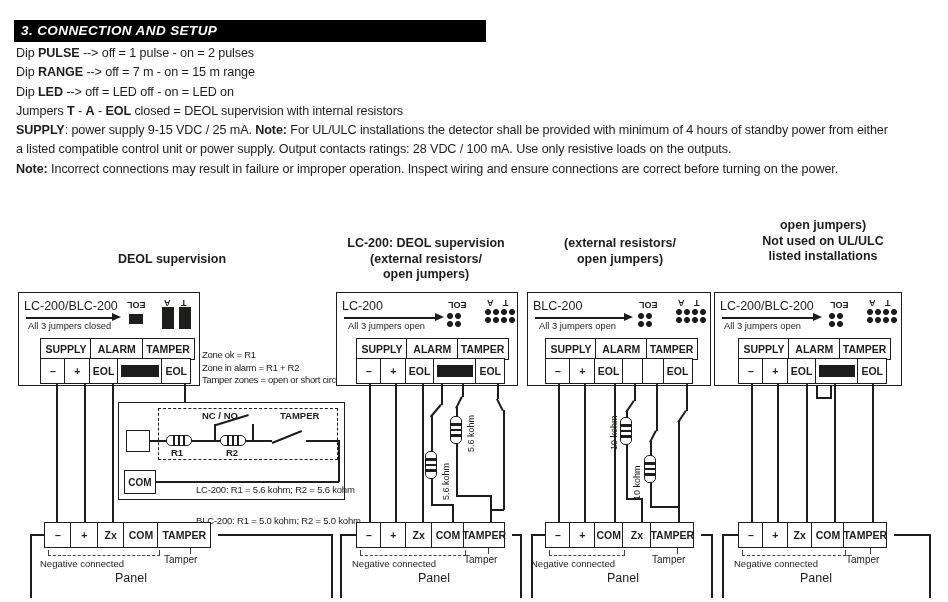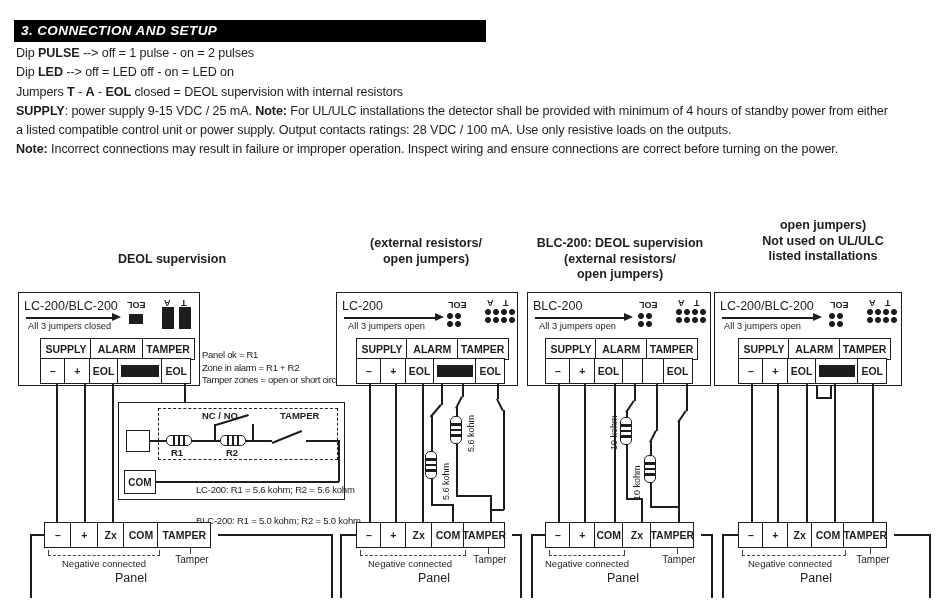--- a/index.html
+++ b/index.html
@@ -27,31 +27,32 @@
 .slb{position:absolute;font-size:9.5px;font-weight:bold;white-space:nowrap}
 .zn{position:absolute;font-size:9.5px;line-height:12.5px;white-space:nowrap;letter-spacing:-.3px}
 .vtext{position:absolute;font-size:9px;white-space:nowrap;transform:rotate(-90deg);transform-origin:0 0}
 .res{position:absolute;width:12px;border:1.6px solid #1d1d1b;border-radius:5px;background:linear-gradient(to bottom,#fff 0 24%,#1d1d1b 24% 34%,#fff 34% 45%,#1d1d1b 45% 55%,#fff 55% 66%,#1d1d1b 66% 76%,#fff 76%)}
 .resh{position:absolute;height:11px;border:1.6px solid #1d1d1b;border-radius:5px;background:linear-gradient(to right,#fff 0 24%,#1d1d1b 24% 34%,#fff 34% 45%,#1d1d1b 45% 55%,#fff 55% 66%,#1d1d1b 66% 76%,#fff 76%)}
 .dbox{position:absolute;border:1.3px dashed #1d1d1b}
 .sbox{position:absolute;border:1.7px solid #1d1d1b;background:#fff;display:flex;align-items:center;justify-content:center;font-weight:bold;font-size:10px}
 .dashu{position:absolute;border-left:1.2px dashed #444;border-right:1.2px dashed #444;border-bottom:1.2px dashed #444;height:6px}
 .dashv{position:absolute;width:0;border-left:1.2px dashed #444;height:6px}
 .panel{position:absolute;font-size:12.5px;text-align:center}
-.ctr{text-align:center}
+.ctr{}
 </style>
 </head>
 <body>
 
 <div id="page">
 
   <div id="hdr">3. CONNECTION AND SETUP</div>
 
   <div id="intro">
     <div><span>Dip </span><b>PULSE</b><span> --&gt; off = 1 pulse - on = 2 pulses</span></div>
+    <div><span>Dip </span><b>RANGE</b><span> --&gt; off = 7 m - on = 15 m range</span></div>
     <div><span>Dip </span><b>LED</b><span> --&gt; off = LED off - on = LED on</span></div>
     <div><span>Jumpers </span><b>T</b><span> - </span><b>A</b><span> - </span><b>EOL</b><span> closed = DEOL supervision with internal resistors</span></div>
     <div><b>SUPPLY</b><span>: power supply 9-15 VDC / 25 mA. </span><b>Note:</b><span> For UL/ULC installations the detector shall be provided with minimum of 4 hours of standby power from either</span></div>
     <div><span>a listed compatible control unit or power supply. Output contacts ratings: 28 VDC / 100 mA. Use only resistive loads on the outputs.</span></div>
     <div><b>Note:</b><span> Incorrect connections may result in failure or improper operation. Inspect wiring and ensure connections are correct before turning on the power.</span></div>
   </div>
 
   <div class="dt" style="left:58px;top:252px;width:228px">
     <div>DEOL supervision</div>
   </div>
@@ -76,21 +77,21 @@
       <div class="tc" style="width:26px">–</div>
       <div class="tc" style="width:26px">+</div>
       <div class="tc" style="width:30px">EOL</div>
       <div class="tc" style="width:46px">
           <i class="bar"></i>
         </div>
       <div class="tc" style="width:30px">EOL</div>
     </div>
   </div>
   <div class="zn" style="left:202px;top:349px">
-    <div>Panel ok = R1</div>
+    <div>Zone ok = R1</div>
     <div>Zone in alarm = R1 + R2</div>
     <div>Tamper zones = open or short circuit</div>
   </div>
   <i class="w" style="left:56px;top:384px;width:1.7px;height:138px"></i>
   <i class="w" style="left:84px;top:384px;width:1.7px;height:138px"></i>
   <i class="w" style="left:112px;top:384px;width:1.7px;height:138px"></i>
   <i class="w" style="left:184px;top:384px;width:1.7px;height:19px"></i>
 
   <div class="dev" style="left:118px;top:402px;width:227px;height:98px"></div>
   <div class="dbox" style="left:158px;top:408px;width:180px;height:52px"></div>
@@ -127,20 +128,21 @@
   <i class="w" style="left:30px;top:534px;width:1.7px;height:64px"></i>
   <i class="w" style="left:218px;top:534px;width:113px;height:1.7px"></i>
   <i class="w" style="left:331px;top:534px;width:1.7px;height:64px"></i>
   <i class="dashu" style="left:48px;top:550px;width:112px"></i>
   <div class="sl ctr" style="left:40px;top:558px;width:128px">Negative connected</div>
   <i class="dashv" style="left:190px;top:548px"></i>
   <div class="sl ctr" style="left:164px;top:554px;width:56px;font-size:10px">Tamper</div>
   <div class="panel" style="left:71px;top:571px;width:120px">Panel</div>
 
   <div class="dt" style="left:335px;top:236px;width:182px">
+    <div>LC-200: DEOL supervision</div>
     <div>(external resistors/</div>
     <div>open jumpers)</div>
   </div>
   <div class="dev" style="left:336px;top:292px;width:182px;height:94px"></div>
   <div class="dlab" style="left:342px;top:299px">LC-200</div>
   <i class="w" style="left:344px;top:317px;width:92px;height:1.6px"></i>
   <i class="arr" style="left:435px;top:313px"></i>
   <div class="anote" style="left:348px;top:321px">All 3 jumpers open</div>
   <span class="jlab" style="left:448px;top:300px">EOL</span>
   <span class="jlab" style="left:487px;top:298px">A</span>
@@ -200,21 +202,20 @@
   <i class="w" style="left:340px;top:534px;width:1.7px;height:64px"></i>
   <i class="w" style="left:512px;top:534px;width:9px;height:1.7px"></i>
   <i class="w" style="left:520px;top:534px;width:1.7px;height:64px"></i>
   <i class="dashu" style="left:360px;top:550px;width:106px"></i>
   <div class="sl ctr" style="left:352px;top:558px;width:116px">Negative connected</div>
   <i class="dashv" style="left:488px;top:548px"></i>
   <div class="sl ctr" style="left:464px;top:554px;width:52px;font-size:10px">Tamper</div>
   <div class="panel" style="left:374px;top:571px;width:120px">Panel</div>
 
   <div class="dt" style="left:527px;top:236px;width:186px">
-    <div>BLC-200: DEOL supervision</div>
     <div>(external resistors/</div>
     <div>open jumpers)</div>
   </div>
   <div class="dev" style="left:527px;top:292px;width:184px;height:94px"></div>
   <div class="dlab" style="left:533px;top:299px">BLC-200</div>
   <i class="w" style="left:535px;top:317px;width:90px;height:1.6px"></i>
   <i class="arr" style="left:624px;top:313px"></i>
   <div class="anote" style="left:539px;top:321px">All 3 jumpers open</div>
   <span class="jlab" style="left:639px;top:300px">EOL</span>
   <span class="jlab" style="left:678px;top:298px">A</span>

